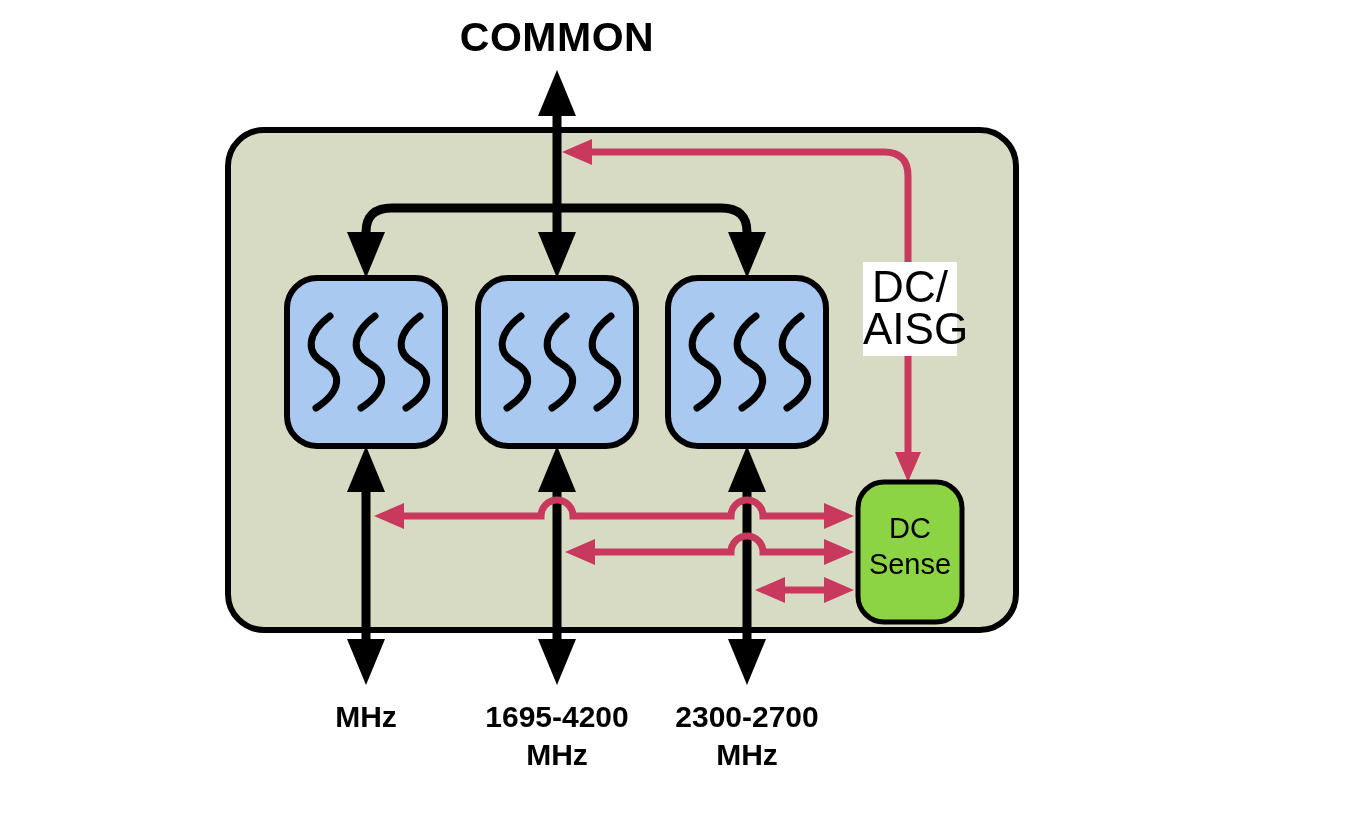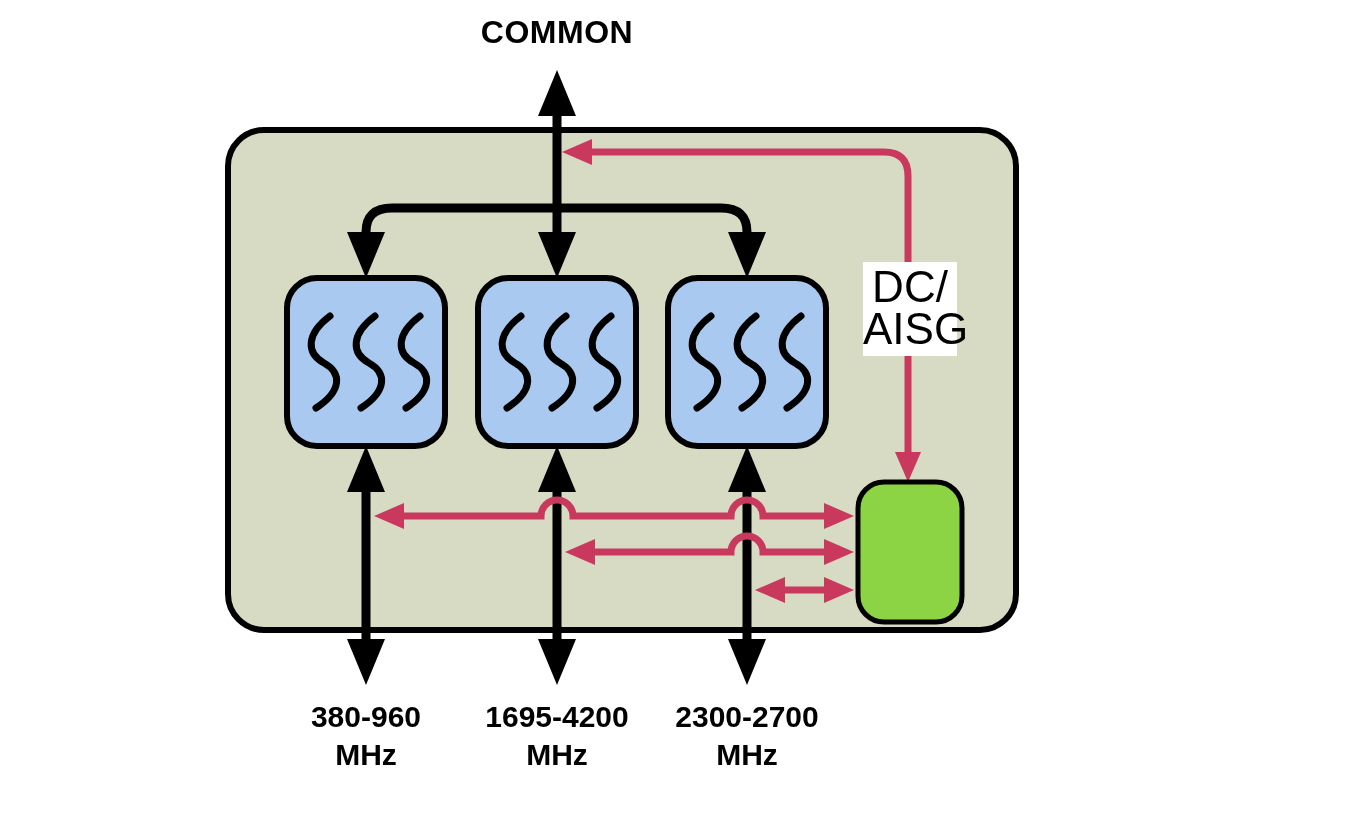--- a/index.html
+++ b/index.html
@@ -10,21 +10,21 @@
   }
   html,body { background:var(--c-background); }
   .stage {
     position:relative; width:1354px; height:840px; overflow:hidden;
     background:var(--c-background); color:var(--c-text);
     font-family:"Liberation Sans","DejaVu Sans",sans-serif;
   }
   .stage svg { position:absolute; left:0; top:0; }
   .label { position:absolute; text-align:center; color:var(--c-text); }
   .label span { display:block; }
-  .common-label { left:407px; top:14px; width:300px; font-size:32px; font-weight:700; letter-spacing:.5px; }
+  .common-label { left:407px; top:14px; width:300px; font-size:41px; font-weight:700; letter-spacing:.5px; }
   .dc-aisg-label { left:863px; top:266px; width:94px; font-size:44px; line-height:42px; }
   .dc-sense-label { left:858px; top:510px; width:104px; font-size:29px; line-height:36px; }
   .port-label { top:698px; width:260px; font-size:30px; font-weight:700; line-height:38px; }
   .port-label.p1 { left:236px; }
   .port-label.p2 { left:427px; }
   .port-label.p3 { left:617px; }
 
   .enclosure   { fill:var(--c-enclosure-fill); stroke:var(--c-line); stroke-width:6; }
   .filter-box  { fill:var(--c-filter-fill);   stroke:var(--c-line); stroke-width:6; }
   .squiggle    { fill:none; stroke:var(--c-line); stroke-width:7; stroke-linecap:round; }
@@ -92,23 +92,26 @@
     <rect class="dc-sense-box" x="858" y="482" width="104" height="140" rx="26"></rect>
   </svg>
 
   <div class="label common-label">COMMON</div>
 
   <div class="label dc-aisg-label">
     <span>DC/</span>
     <span>AISG</span>
   </div>
 
+  <div class="label dc-sense-label">
+    <span>DC</span>
+    <span>Sense</span>
+  </div>
 
   <div class="label port-label p1">
-    <span>380-960</span>
     <span>MHz</span>
   </div>
   <div class="label port-label p2">
     <span>1695-4200</span>
     <span>MHz</span>
   </div>
   <div class="label port-label p3">
     <span>2300-2700</span>
     <span>MHz</span>
   </div>

